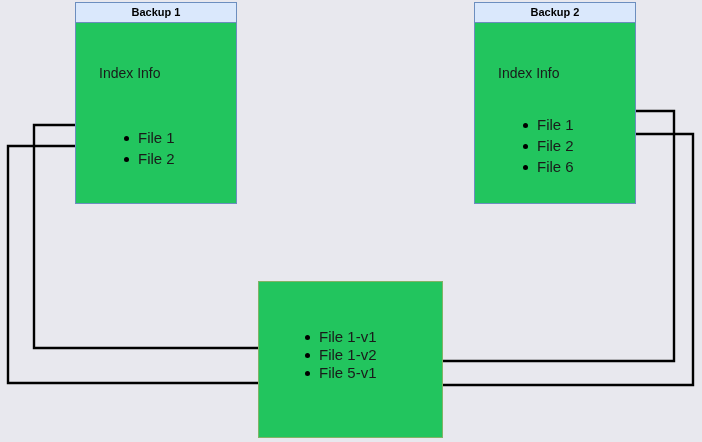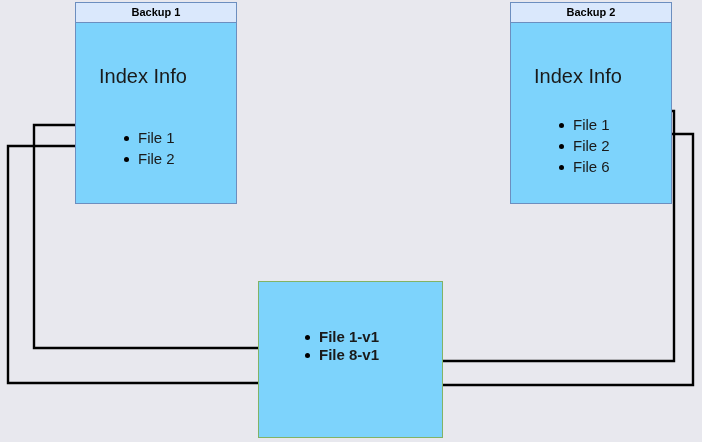--- a/index.html
+++ b/index.html
@@ -24,21 +24,21 @@
     position: absolute;
     left: 0; top: 0;
     width: 702px;
     height: 442px;
     pointer-events: none;
   }
   .box {
     position: absolute;
     box-sizing: border-box;
     border: 1px solid #6c8ebf;
-    background: #7dd3fc;
+    background: #22c55e;
   }
   .box.green {
     border-color: #82b366;
   }
   .box-header {
     box-sizing: border-box;
     height: 20px;
     line-height: 19px;
     text-align: center;
     font-weight: bold;
@@ -50,21 +50,21 @@
   .box.green .box-header {
     background: #d5e8d4;
     border-bottom-color: #82b366;
   }
   .box-body {
     position: relative;
     height: calc(100% - 20px);
   }
   .index-label {
     position: absolute;
-    font-size: 20px;
+    font-size: 14px;
     color: #1a1a1a;
     white-space: nowrap;
   }
   .file-list {
     position: absolute;
     margin: 0;
     padding: 0;
     list-style: none;
   }
   .file-list li {
@@ -122,34 +122,35 @@
     <div class="box-header">Backup 1</div>
     <div class="box-body">
       <div class="index-label" style="left:23px; top:42px;">Index Info</div>
       <ul class="file-list" style="left:46px; top:104px;">
         <li>File 1</li>
         <li>File 2</li>
       </ul>
     </div>
   </div>
 
-  <div class="box" style="left:474px; top:2px; width:162px; height:202px;margin-left:36px;">
+  <div class="box" style="left:474px; top:2px; width:162px; height:202px;">
     <div class="box-header">Backup 2</div>
     <div class="box-body">
       <div class="index-label" style="left:23px; top:42px;">Index Info</div>
       <ul class="file-list" style="left:46px; top:91px;">
         <li>File 1</li>
         <li>File 2</li>
         <li>File 6</li>
       </ul>
     </div>
   </div>
 
   <div class="box green" style="left:258px; top:281px; width:185px; height:157px;">
     <div class="box-body">
-      <ul class="file-list dedup-list" style="left:44px; top:46px;font-weight:bold;">
+      <ul class="file-list dedup-list" style="left:44px; top:46px;">
         <li>File 1-v1</li>
-        <li>File 8-v1</li>
+        <li>File 1-v2</li>
+        <li>File 5-v1</li>
       </ul>
     </div>
   </div>
 
 </div>
 
 </body></html>

